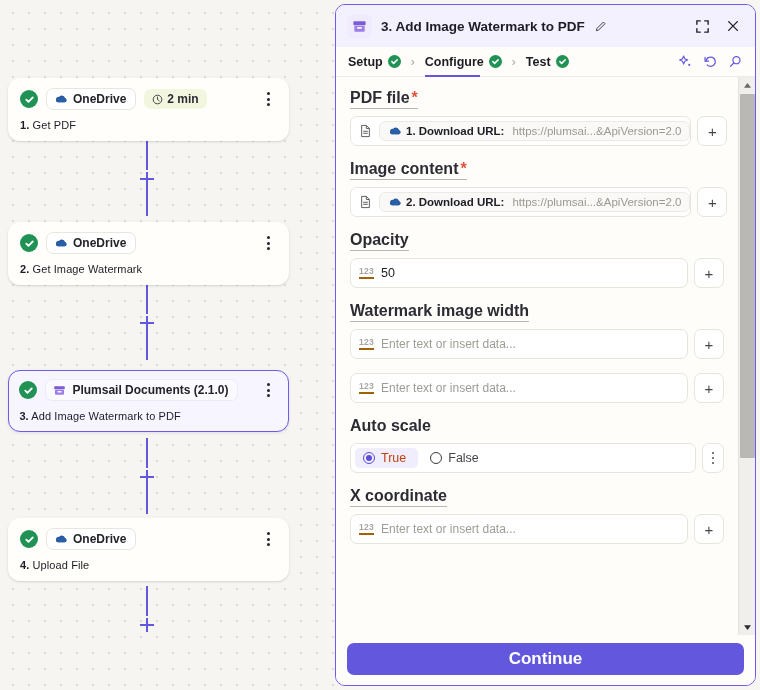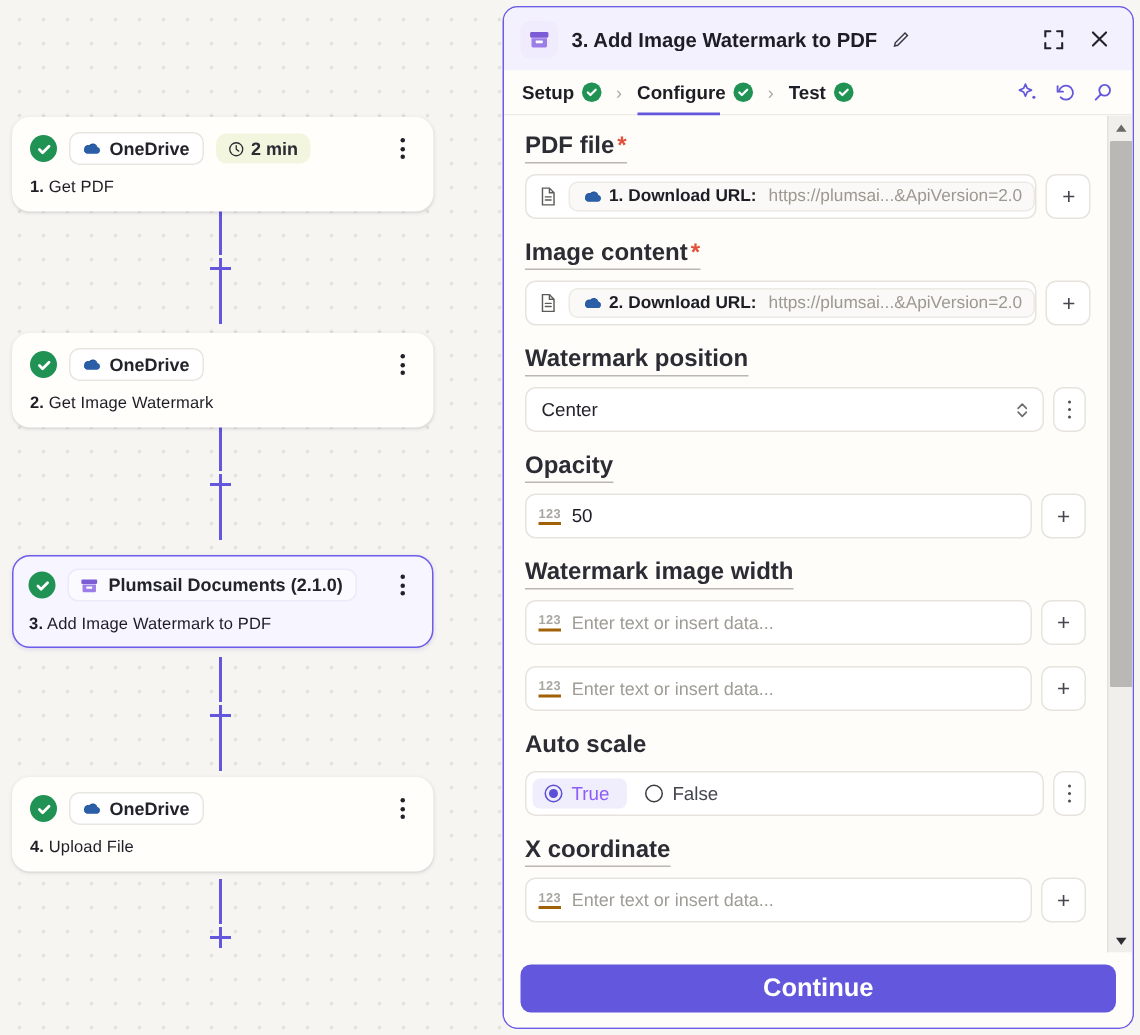--- a/index.html
+++ b/index.html
@@ -252,21 +252,21 @@
   .radiobox {
     flex: 1 1 auto; min-height: 30px;
     background: #fff; border: 1px solid #e6e4dd; border-radius: 7px;
     display: flex; align-items: center; padding: 3px 4px; gap: 4px;
   }
   .radio {
     display: flex; align-items: center; gap: 6px;
     padding: 3px 12px 3px 8px; border-radius: 5px;
     font-size: 12.5px; color: #44444d; cursor: pointer;
   }
-  .radio.on { background: #f0edfd; color: #8b5cf6; font-weight: 400; }
+  .radio.on { background: #f0edfd; color: #c2410c; font-weight: 400; }
   .rdot {
     width: 12px; height: 12px; border-radius: 50%;
     border: 1.6px solid #3a3a42; display: flex; align-items: center; justify-content: center;
     flex: 0 0 auto;
   }
   .radio.on .rdot { border-color: #5a4fd6; }
   .rdot i { width: 6px; height: 6px; border-radius: 50%; background: #5a4fd6; display: none; }
   .radio.on .rdot i { display: block; }
 
   
@@ -541,36 +541,20 @@
                     <path d="M5.6 10.6h9.1a3 3 0 0 0 .3-5.9A4.2 4.2 0 0 0 7.5 3 3.4 3.4 0 0 0 3 6.2a3.3 3.3 0 0 0 2.6 4.4z" fill="#1b4f91"></path>
                     <path d="M5.2 10.6h9.5a2.7 2.7 0 0 0 .6-5.3 3.9 3.9 0 0 0-7-1.6A3.2 3.2 0 0 0 5.2 10.6z" fill="#2a5fa8"></path>
                   </svg>
                 </span>
                 <b>2. Download URL:</b>
                 <span class="tval">https://plumsai...&amp;ApiVersion=2.0</span>
               </span>
             </div>
             <div class="plusbtn">+</div>
           </div></div>
-        <div class="field"><div class="flabel"><span>Watermark position</span></div><div class="inputrow">
-            <div class="selectbox">
-              <span>Center</span>
-              <span class="caret">
-                <svg width="11" height="13" viewBox="0 0 12 14" fill="none" stroke="#6d6c67" stroke-width="1.2" stroke-linecap="round" stroke-linejoin="round">
-                  <path d="M3 5.6L6 2.6l3 3"></path>
-                  <path d="M3 8.4l3 3 3-3"></path>
-                </svg>
-              </span>
-            </div>
-            <div class="dotsbtn">
-              <i></i>
-              <i></i>
-              <i></i>
-            </div>
-          </div></div>
         <div class="field"><div class="flabel"><span>Opacity</span></div><div class="inputrow">
             <div class="inputbox">
               <span class="num123">123</span>
               <span style="font-size: 12.5px; color: rgb(29, 29, 37);">50</span>
             </div>
             <div class="plusbtn">+</div>
           </div></div>
         <div class="field"><div class="flabel"><span>Watermark image width</span></div><div class="inputrow">
             <div class="inputbox">
               <span class="num123">123</span>

